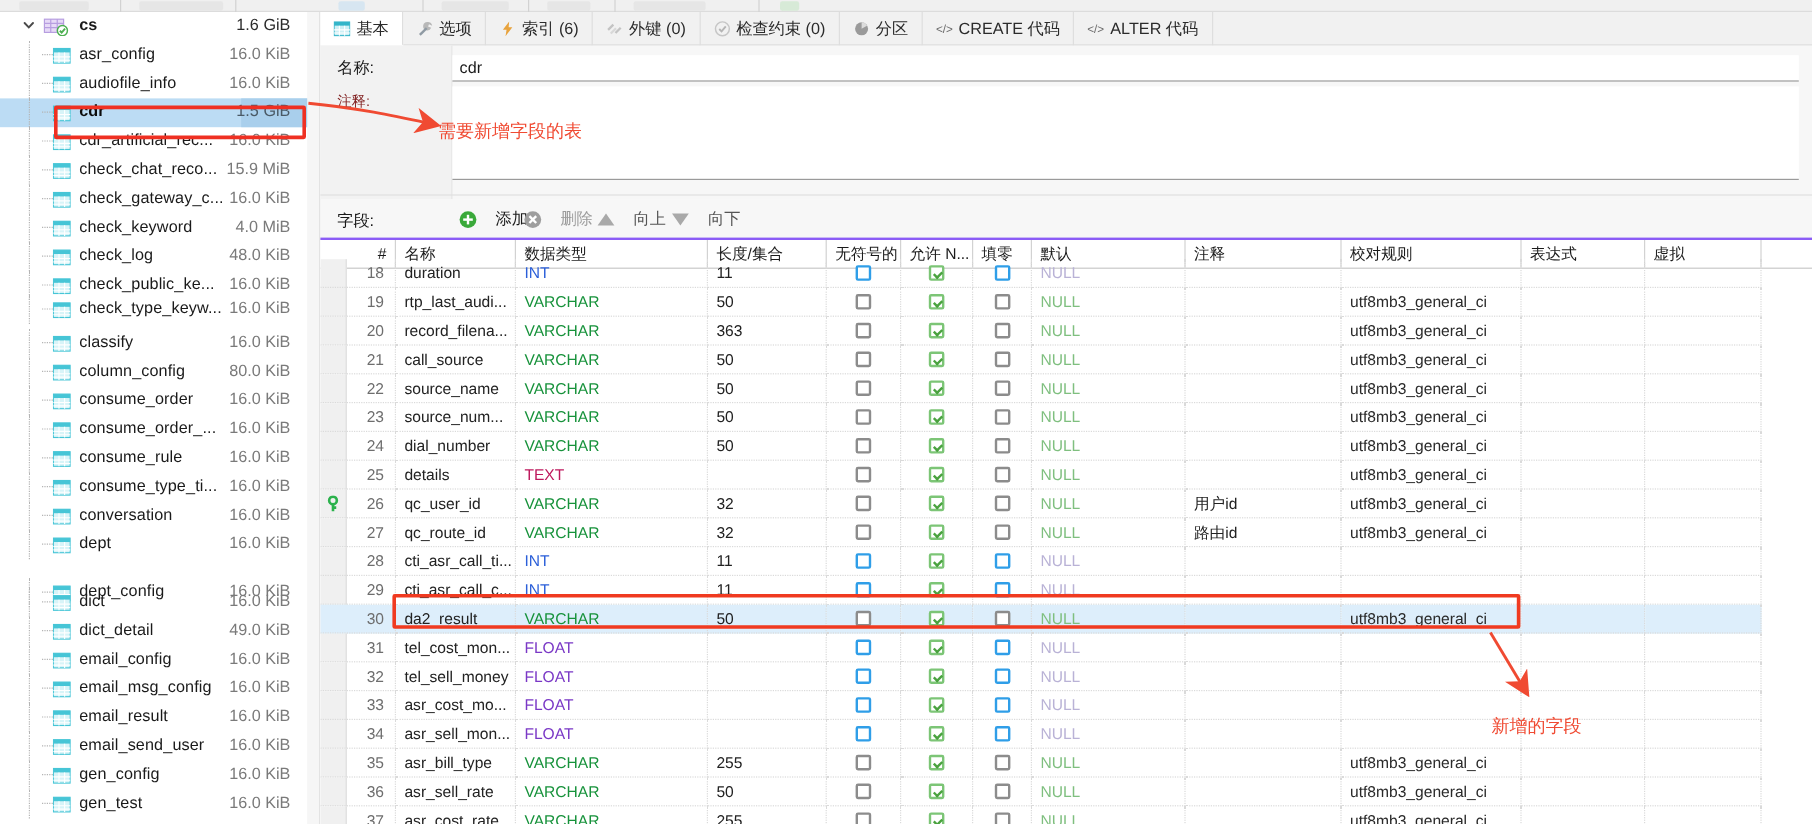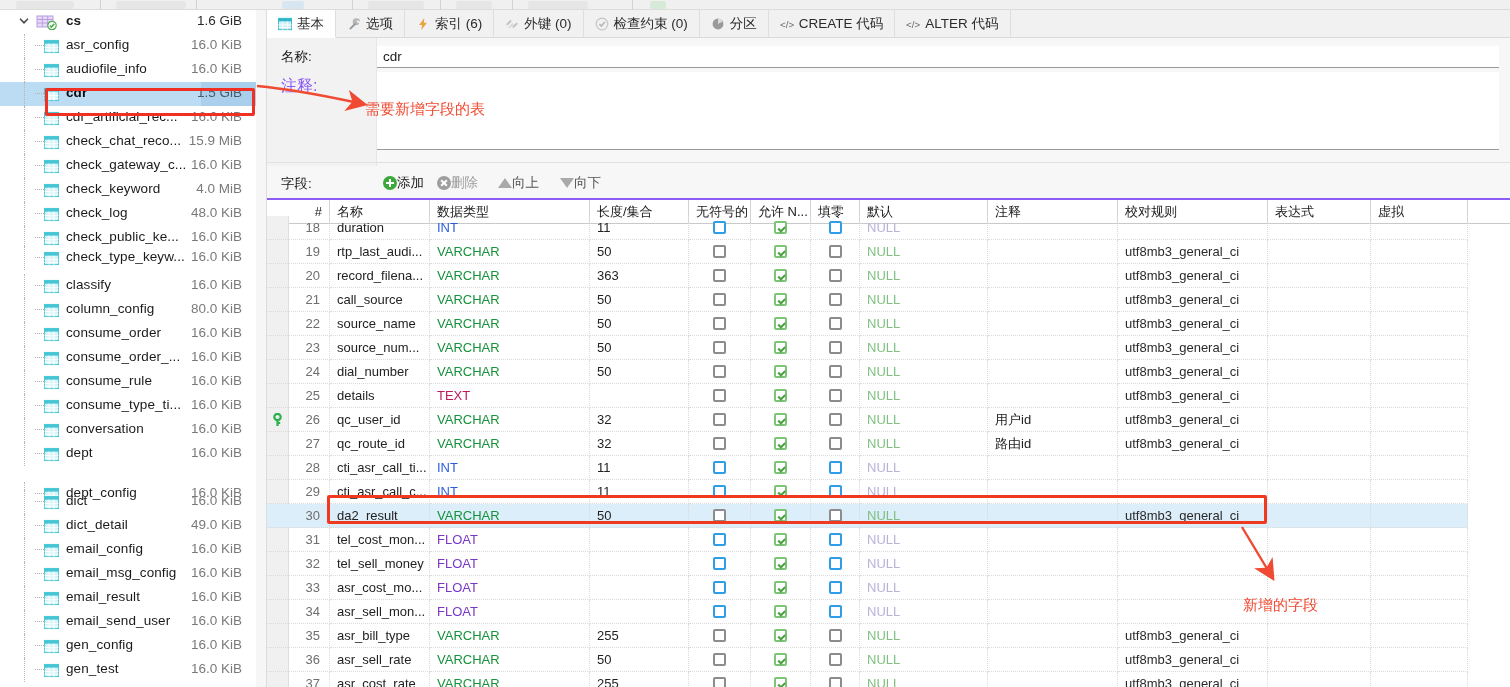--- a/index.html
+++ b/index.html
@@ -112,21 +112,21 @@
   
   .formarea {
     position: absolute; left: 0; top: 28px; width: 1244px; height: 128px;
     background: #f7f7f7;
   }
   .form-left {
     position: absolute; left: 0; top: 0; width: 110px; height: 128px;
     background: #f2f2f2; border-right: 1px solid #e6e6e6;
   }
   .lbl-name { position: absolute; left: 14px; top: 10px; font-size: 13.5px; color: #1a1a1a; }
-  .lbl-comment { position: absolute; left: 14px; top: 38px; font-size: 16px; color: #8b5cf6; }
+  .lbl-comment { position: absolute; left: 14px; top: 38px; font-size: 12px; color: #7f1d1d; }
 
   .inp-name {
     position: absolute; left: 110px; top: 8px; width: 1122px; height: 22px;
     background: #ffffff; border: none; border-bottom: 1px solid #9a9a9a;
     font-family: inherit; font-size: 13.5px; color: #1a1a1a;
     padding: 2px 6px; outline: none;
   }
   .inp-comment {
     position: absolute; left: 110px; top: 34px; width: 1122px; height: 78px;
     background: #ffffff; border: none; border-bottom: 1px solid #9a9a9a;
@@ -139,21 +139,21 @@
   }
 
   
   .fieldbar {
     position: absolute; left: 0; top: 156px; width: 1244px; height: 34px;
     background: #f7f7f7; border-bottom: 2px solid #8b5cf6;
   }
   .lbl-fields { position: absolute; left: 14px; top: 9px; font-size: 13.5px; color: #1a1a1a; }
   .fb-btn {
     position: absolute; top: 7px; height: 20px;
-    display: flex; align-items: center; gap: 0;
+    display: flex; align-items: center; gap: 16px;
     font-size: 13.5px; white-space: nowrap;
   }
   .fb-add { left: 116px; color: #1a1a1a; }
   .fb-del { left: 170px; color: #9b9b9b; }
   .fb-up  { left: 231px; color: #555; }
   .fb-down{ left: 293px; color: #555; }
 
   .ic-add { width: 14px; height: 14px; border-radius: 50%; background: #3aa93a; position: relative; display:inline-block; }
   .ic-add:before, .ic-add:after { content:""; position:absolute; background:#fff; }
   .ic-add:before { left: 3px; top: 6px; width: 8px; height: 2px; }

